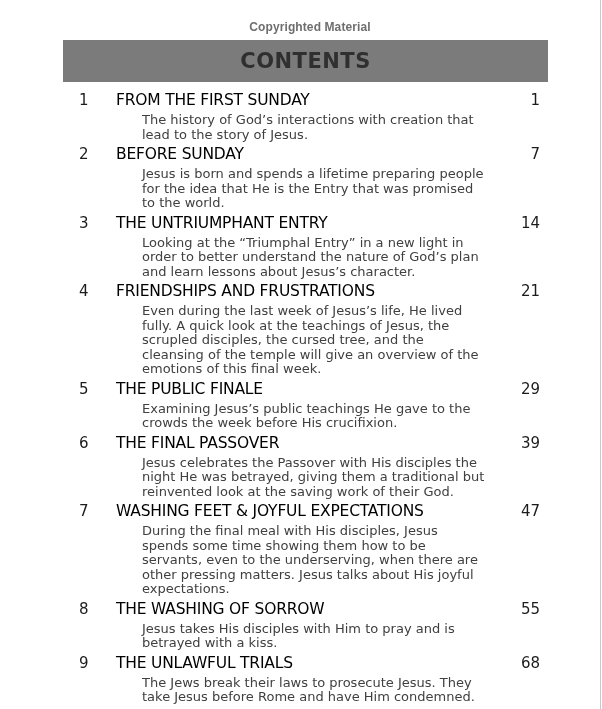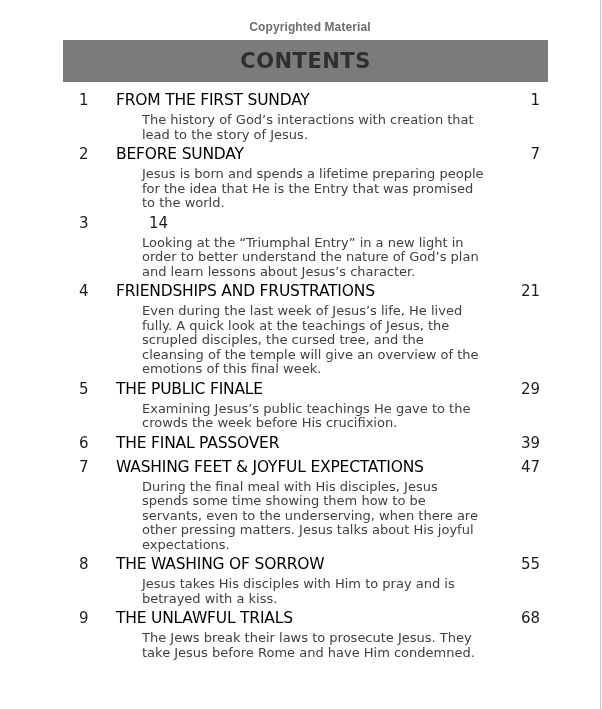--- a/index.html
+++ b/index.html
@@ -129,20 +129,21 @@
       <span class="entry-num">2</span>
       <span class="entry-title">BEFORE SUNDAY</span>
       <span class="entry-page">7</span>
     </div>
     <div class="entry-desc">Jesus is born and spends a lifetime preparing people for the idea that He is the Entry that was promised to the world.</div>
   </div>
 
   <div class="entry">
     <div class="entry-head">
       <span class="entry-num">3</span>
+      <span class="entry-title">THE UNTRIUMPHANT ENTRY</span>
       <span class="entry-page">14</span>
     </div>
     <div class="entry-desc">Looking at the “Triumphal Entry” in a new light in order to better understand the nature of God’s plan and learn lessons about Jesus’s character.</div>
   </div>
 
   <div class="entry">
     <div class="entry-head">
       <span class="entry-num">4</span>
       <span class="entry-title">FRIENDSHIPS AND FRUSTRATIONS</span>
       <span class="entry-page">21</span>
@@ -158,20 +159,21 @@
     </div>
     <div class="entry-desc">Examining Jesus’s public teachings He gave to the crowds the week before His crucifixion.</div>
   </div>
 
   <div class="entry">
     <div class="entry-head">
       <span class="entry-num">6</span>
       <span class="entry-title">THE FINAL PASSOVER</span>
       <span class="entry-page">39</span>
     </div>
+    <div class="entry-desc">Jesus celebrates the Passover with His disciples the night He was betrayed, giving them a traditional but reinvented look at the saving work of their God.</div>
   </div>
 
   <div class="entry">
     <div class="entry-head">
       <span class="entry-num">7</span>
       <span class="entry-title">WASHING FEET &amp; JOYFUL EXPECTATIONS</span>
       <span class="entry-page">47</span>
     </div>
     <div class="entry-desc">During the final meal with His disciples, Jesus spends some time showing them how to be servants, even to the underserving, when there are other pressing matters. Jesus talks about His joyful expectations.</div>
   </div>

